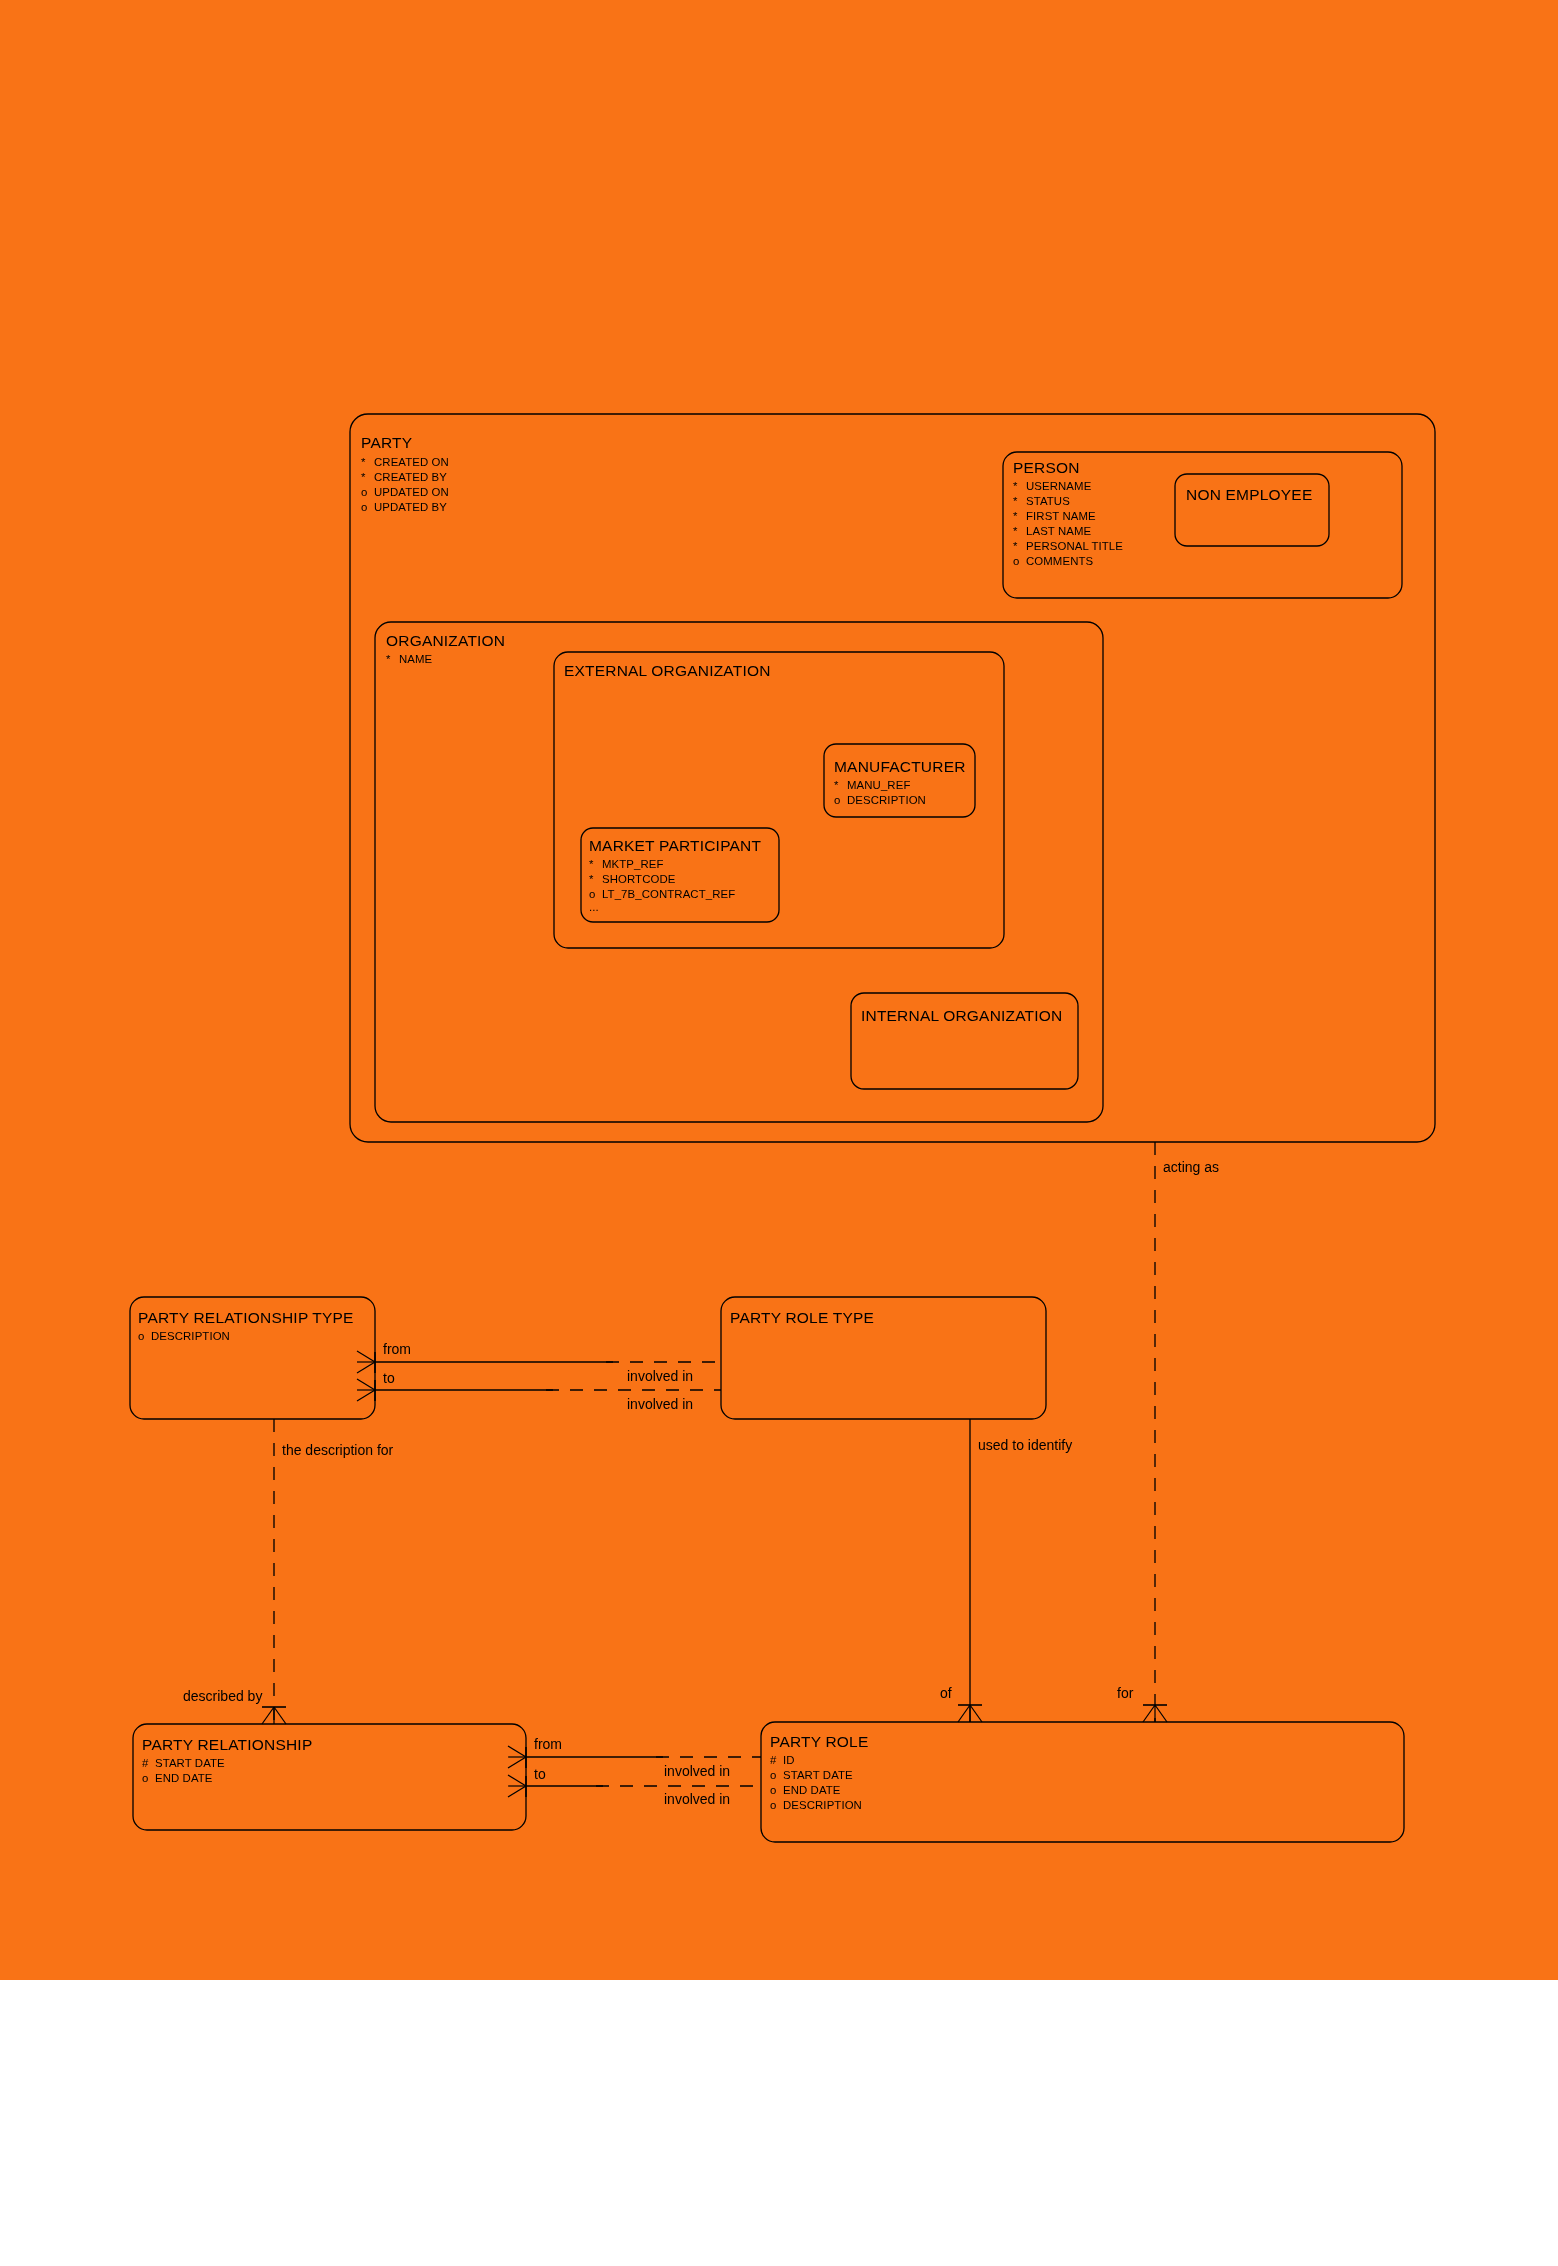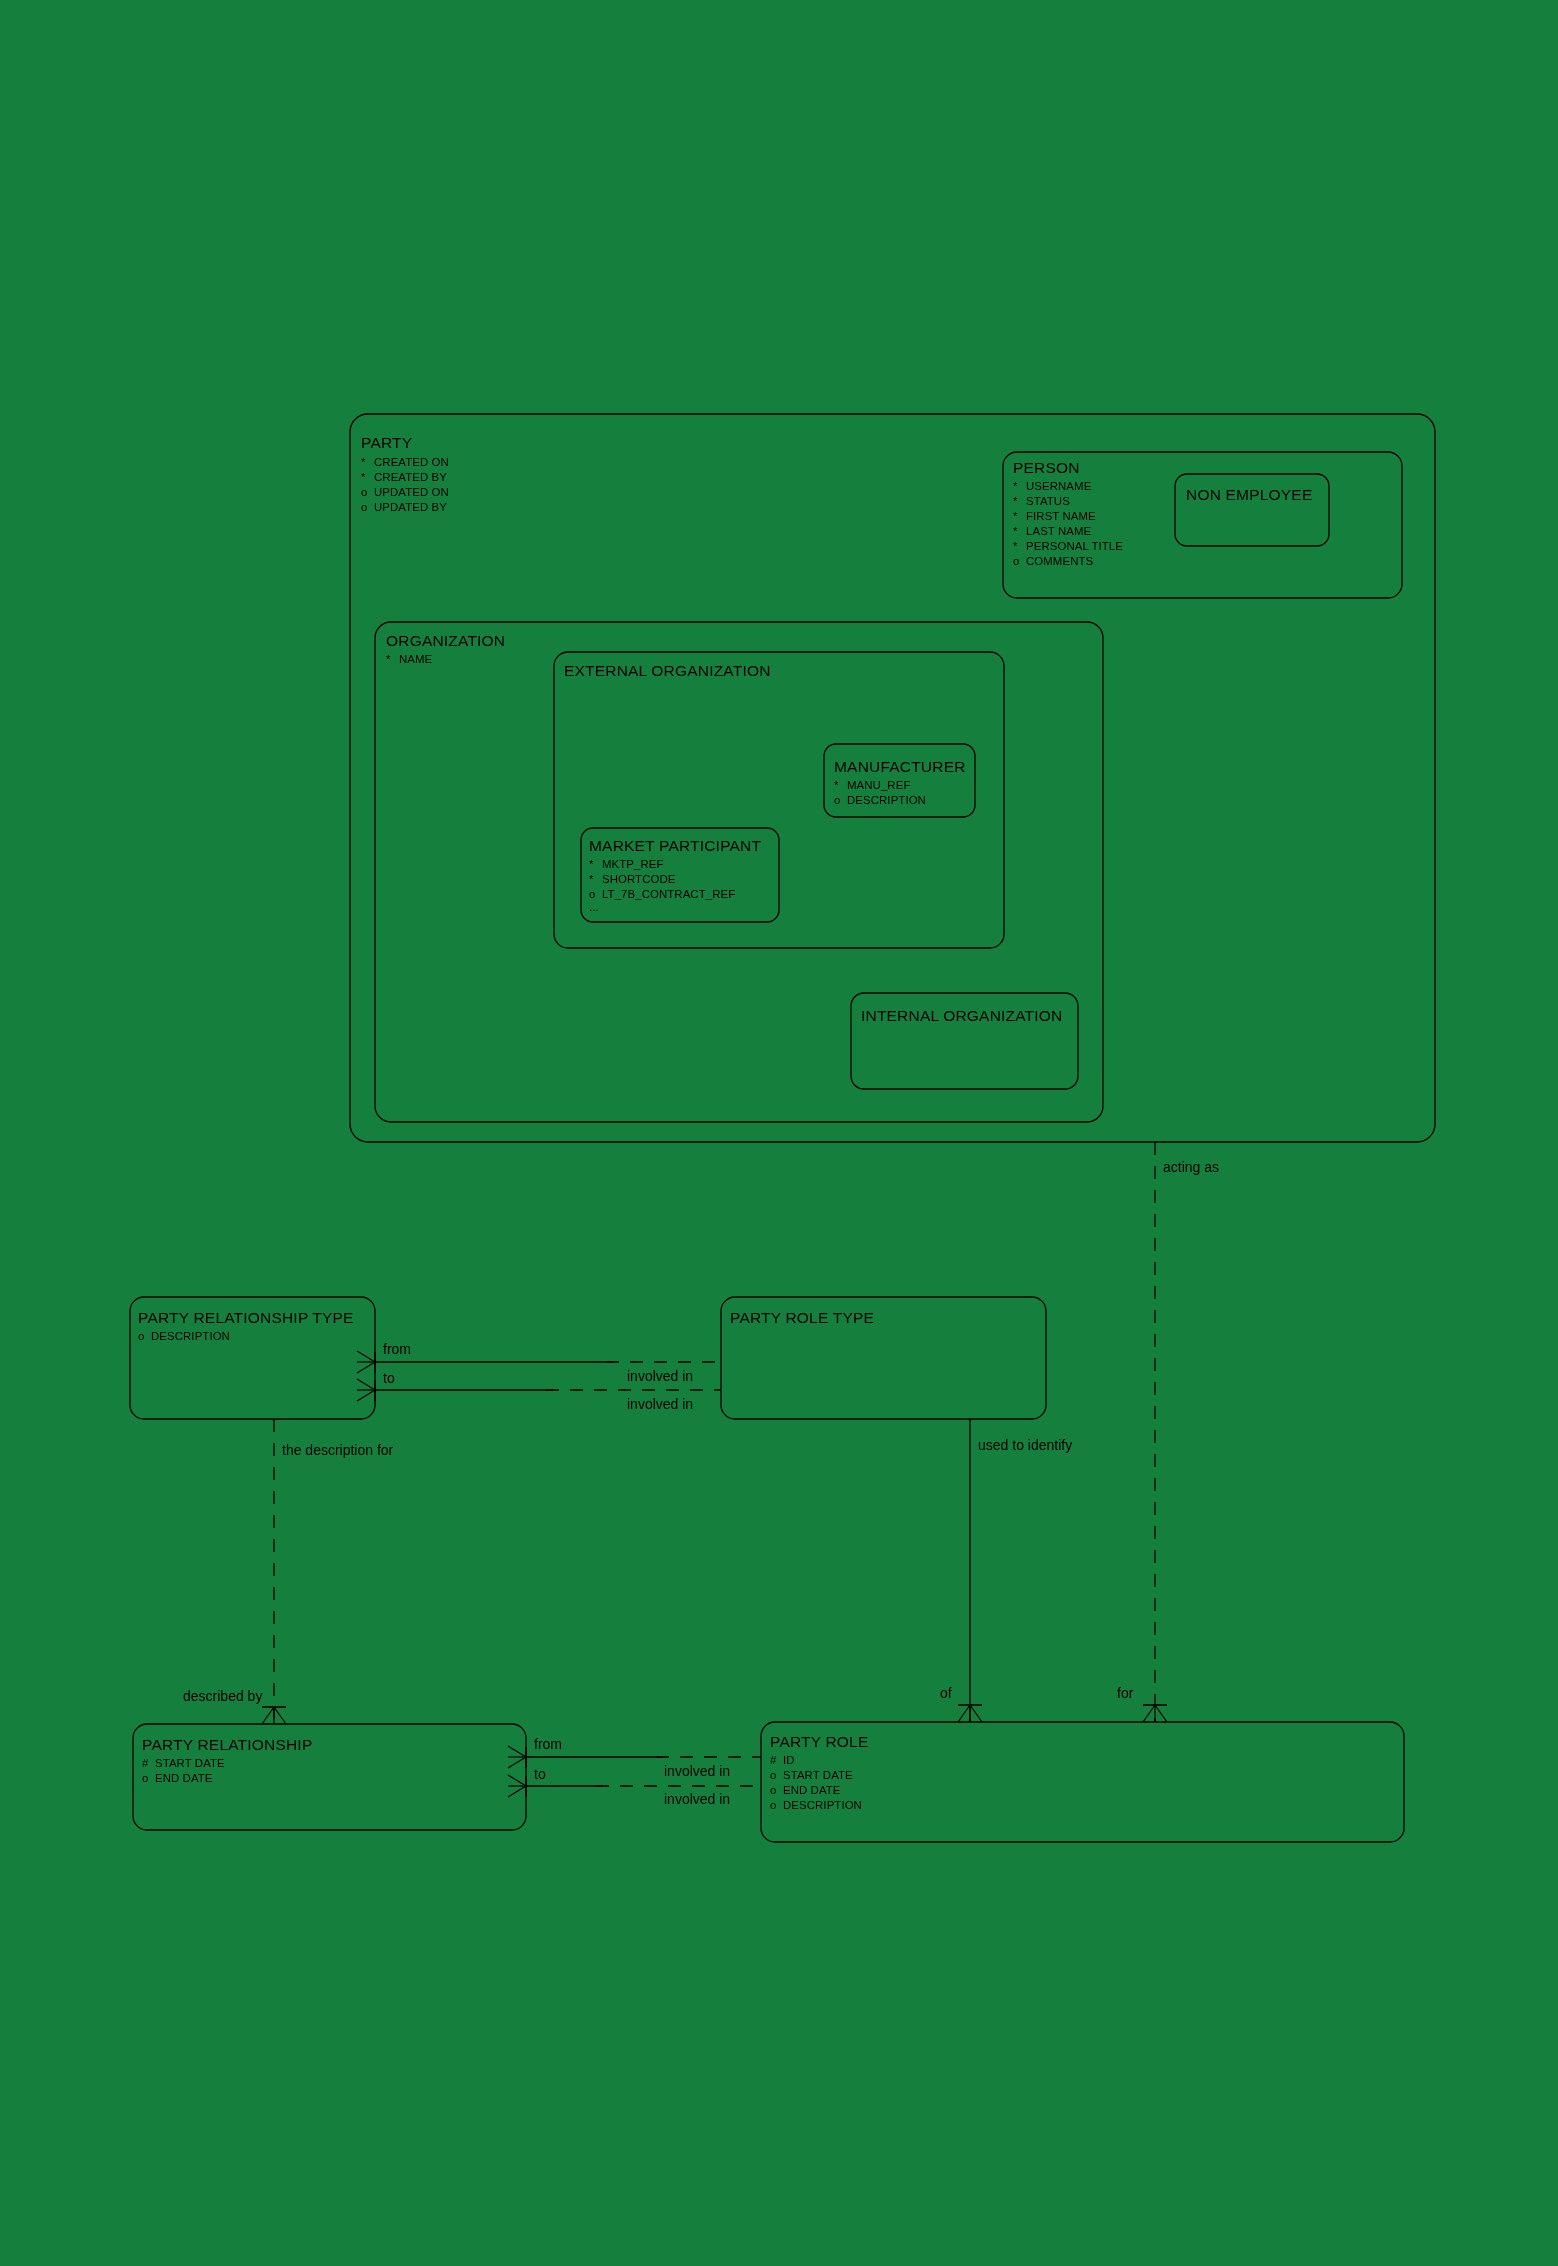--- a/index.html
+++ b/index.html
@@ -11,22 +11,22 @@
   body {
     width: 1558px;
     height: 2266px;
     font-family: "Liberation Sans", sans-serif;
     color: #000000;
     overflow: hidden;
   }
   #diagram-root {
     position: relative;
     width: 1558px;
-    height: 2266px;
-    background: #15803d;
+    height: 1980px;
+    background: #f97316;
   }
   svg#er-svg {
     display: block;
     width: 1558px;
     height: 2266px;
   }
   .ent-box {
     fill: none;
     stroke: #000000;
     stroke-width: 1.3;

